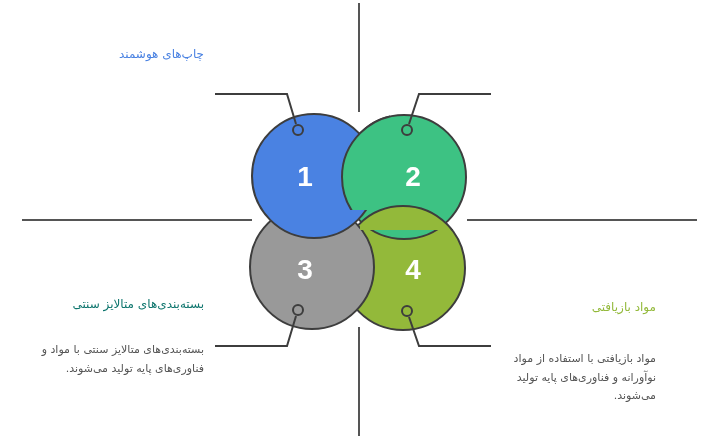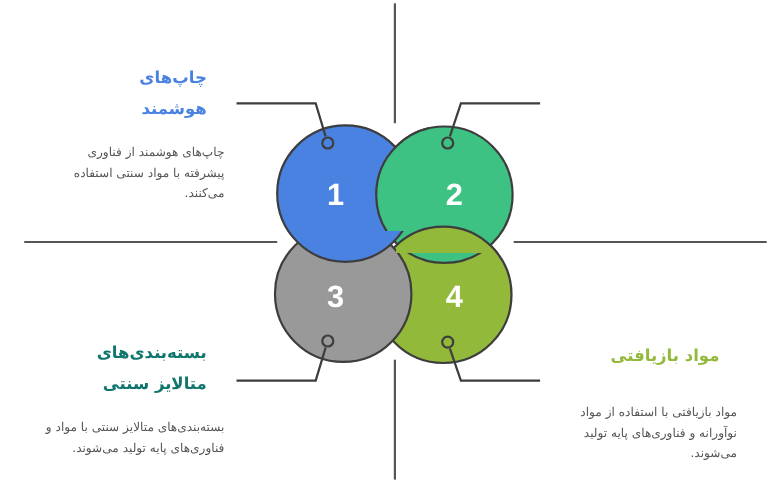--- a/index.html
+++ b/index.html
@@ -1,27 +1,27 @@
 <!DOCTYPE html>
 <html><head>
 <meta charset="utf-8">
 <style>
   html, body { margin:0; padding:0; background:#ffffff; }
   body { width:707px; height:439px; position:relative; overflow:hidden; font-family:"DejaVu Sans", sans-serif; }
   .diagram { position:absolute; left:0; top:0; width:707px; height:439px; }
   .block { position:absolute; direction:rtl; text-align:right; }
-  .title { font-weight:bold; font-size:15px; line-height:29px; margin:16px; }
+  .title { font-weight:normal; font-size:12px; line-height:29px; margin:0; }
   .desc { font-size:11px; line-height:18.5px; color:#555555; margin:0; }
   #q1 { left:62px; top:40px; width:142px; }
   #q1 .desc { margin-top:12px; }
   #q2 { left:500px; top:40px; width:168px; }
   #q2 .desc { margin-top:12px; }
   #q3 { left:30px; top:290px; width:174px; }
-  #q3 .desc { margin-top:10px; }
-  #q4 { left:500px; top:293px; width:170px; }
+  #q3 .desc { margin-top:22px; }
+  #q4 { left:486px; top:293px; width:170px; }
   #q4 .desc { margin-top:28px; }
   .num { font-family:"Liberation Sans", sans-serif; font-weight:bold; font-size:28px; fill:#ffffff; }
 </style>
 </head>
 <body>
 
 <svg class="diagram" width="707" height="439" viewBox="0 0 707 439" xmlns="http://www.w3.org/2000/svg">
   <defs>
     <clipPath id="clip-c2-top">
         <rect x="330" y="100" width="60" height="110"></rect>
@@ -63,21 +63,20 @@
     <polyline points="296,316 287,346 215,346"></polyline>
   </g>
   <g fill="none" stroke="#3d3d3d" stroke-width="2">
     <circle cx="407" cy="311" r="5" fill="none"></circle>
     <polyline points="409,317 419,346 491,346"></polyline>
   </g>
 </svg>
 
 <div class="block" id="q1">
   <p class="title" style="color:#4a82e2">چاپ‌های هوشمند</p>
-  <p class="desc">چاپ‌های هوشمند از فناوری پیشرفته با مواد سنتی استفاده می‌کنند.</p>
 </div>
 
 <div class="block" id="q2">
 </div>
 
 <div class="block" id="q3">
   <p class="title" style="color:#0f766e">بسته‌بندی‌های متالایز سنتی</p>
   <p class="desc">بسته‌بندی‌های متالایز سنتی با مواد و فناوری‌های پایه تولید می‌شوند.</p>
 </div>
 

